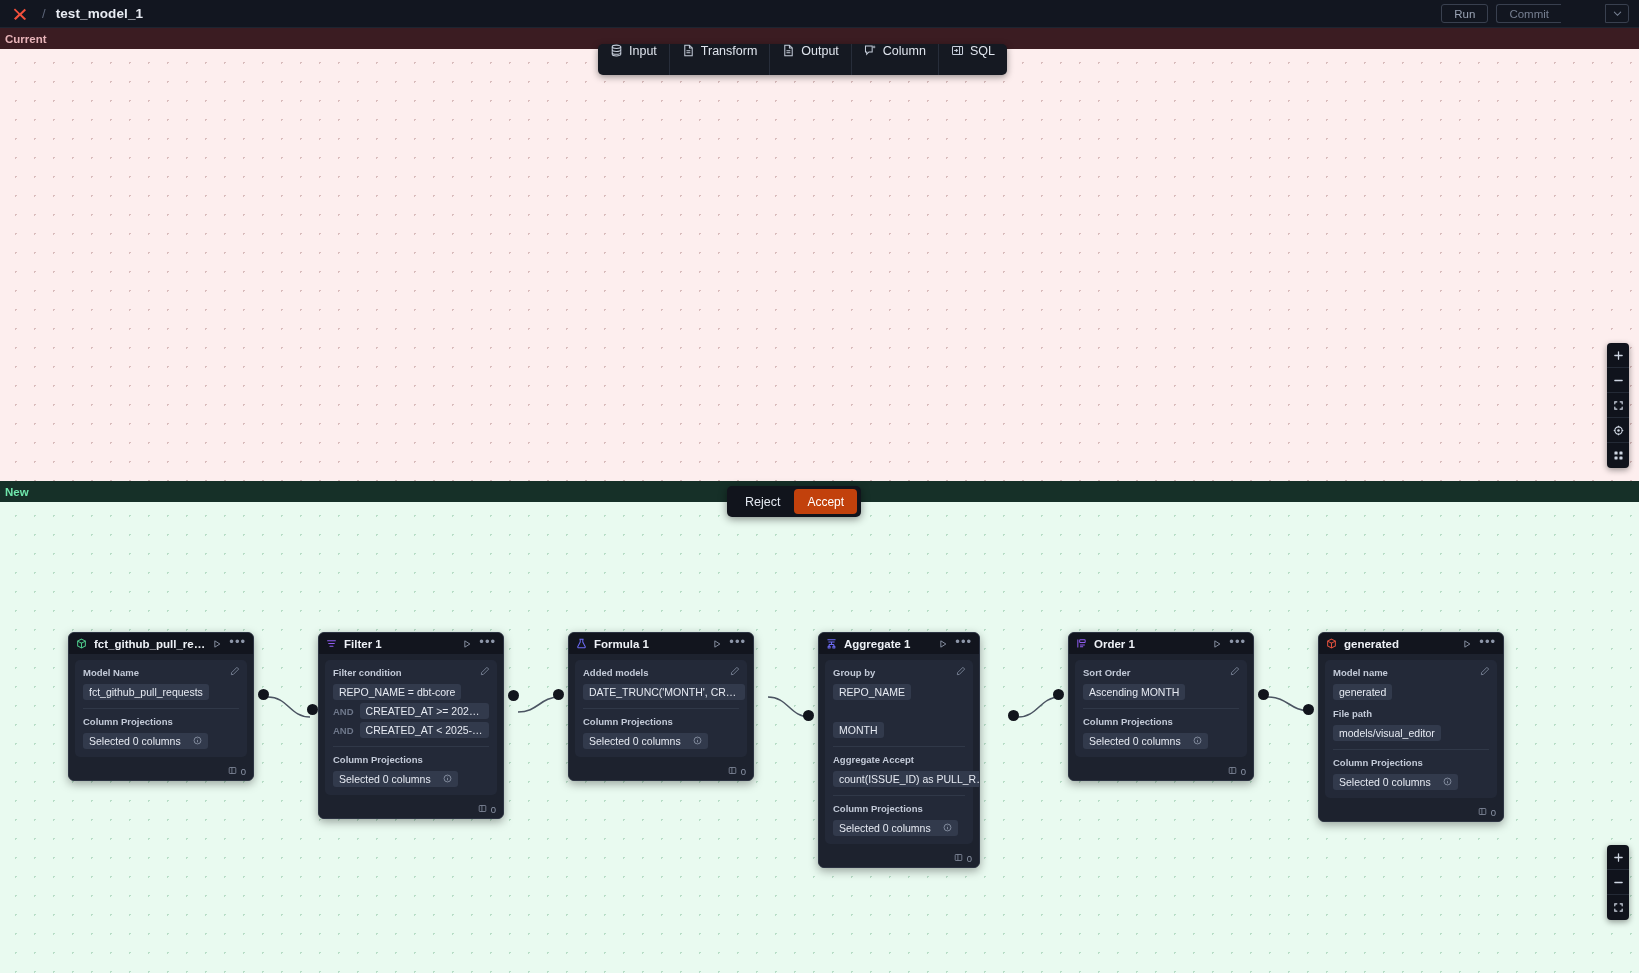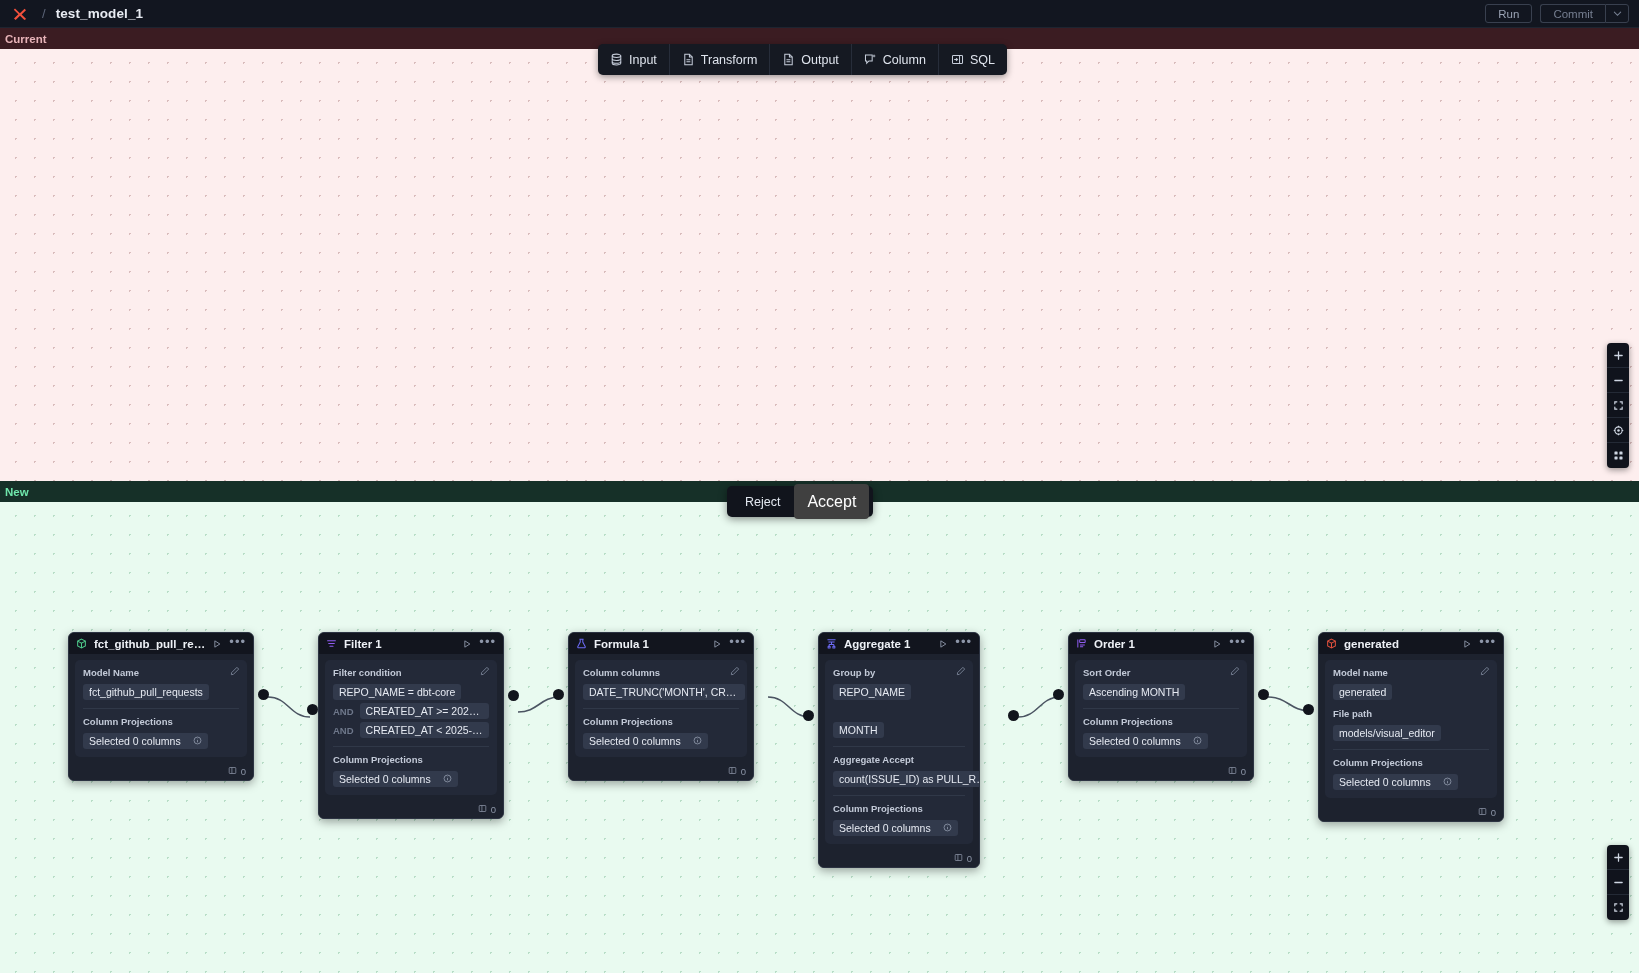--- a/index.html
+++ b/index.html
@@ -30,21 +30,21 @@
   .crumb-sep { color: #5c6579; font-size: 13px; margin: 0 10px 0 12px; }
   .crumb-title { color: #e8ecf3; font-size: 13.5px; font-weight: 700; letter-spacing: .1px; }
   .topbar-right { margin-left: auto; display: flex; align-items: center; gap: 8px; }
   .btn-run {
     height: 19px; padding: 0 12px;
     border: 1px solid #39404f; border-radius: 3px;
     background: transparent; color: #9aa3b4;
     font-size: 11.5px; font-family: "Liberation Sans", sans-serif;
     display: flex; align-items: center; cursor: pointer;
   }
-  .commit-group { display: flex; height: 19px; }
+  .commit-group { display: flex; height: 19px; gap: 44px; }
   .btn-commit {
     padding: 0 12px;
     border: 1px solid #39404f; border-right: none;
     border-radius: 3px 0 0 3px;
     background: transparent; color: #767f91;
     font-size: 11.5px; font-family: "Liberation Sans", sans-serif;
     display: flex; align-items: center; cursor: pointer;
   }
   .btn-commit-caret {
     width: 24px;
@@ -73,21 +73,21 @@
 
   
   .toolbar {
     position: absolute; left: 598px; top: 44px;
     height: 31px; z-index: 30;
     background: #151922; border-radius: 5px;
     display: flex; align-items: stretch;
     box-shadow: 0 2px 7px rgba(0,0,0,.4);
   }
   .tool-item {
-    display: flex; align-items: center; gap: 6px;
+    display: flex; gap: 6px;
     padding: 0 12px; color: #dfe4ed; font-size: 12.5px;
     cursor: pointer; border-right: 1px solid #272d3a;
   }
   .tool-item:last-child { border-right: none; }
   .tool-item svg { display: block; }
 
   
   .decision {
     position: absolute; left: 727px; top: 486px;
     height: 31px; z-index: 35;
@@ -95,22 +95,22 @@
     display: flex; align-items: center; padding: 4px;
     box-shadow: 0 2px 8px rgba(0,0,0,.45);
   }
   .btn-reject {
     padding: 0 14px; height: 25px; display: flex; align-items: center;
     color: #e3e8f0; font-size: 12.5px; background: transparent;
     border: none; border-radius: 4px; cursor: pointer;
     font-family: "Liberation Sans", sans-serif;
   }
   .btn-accept {
-    padding: 0 13px; height: 35px; display: flex; align-items: center;
-    color: #ffffff; font-size: 16px; background: #404040;
+    padding: 0 13px; height: 25px; display: flex; align-items: center;
+    color: #ffffff; font-size: 12px; background: #c2410c;
     border: none; border-radius: 4px; cursor: pointer;
     font-family: "Liberation Sans", sans-serif;
   }
 
   
   .zoomstack {
     position: absolute; right: 10px; z-index: 28;
     width: 22px; background: #10131c;
     border-radius: 4px; overflow: hidden;
     box-shadow: 0 2px 6px rgba(0,0,0,.4);
@@ -450,21 +450,21 @@
     </span>
     <span class="head-dots">•••</span>
   </div>
   <div class="node-body">
     <div class="card">
       <span class="edit-ico">
         <svg width="10" height="10" viewBox="0 0 12 12" fill="none" stroke="#7b8498" stroke-width="1.1">
             <path d="M8.3 1.6 10.4 3.7 4 10.1 1.6 10.4 1.9 8z"></path>
           </svg>
       </span>
-      <div class="sec-label">Column columns</div>
+      <div class="sec-label">Added models</div>
       <span class="pill" style="max-width:162px;">DATE_TRUNC('MONTH', CREATED_AT...</span>
       <div class="divider"></div>
       <div class="sec-label">Column Projections</div>
       <span class="pill sel-pill">
         <span>Selected 0 columns</span>
         <span class="info-ico">
           <svg width="9" height="9" viewBox="0 0 12 12" fill="none" stroke="#9aa3b4" stroke-width="1">
               <circle cx="6" cy="6" r="4.6"></circle>
               <path d="M6 5.4v3M6 3.6v.6"></path>
             </svg>

